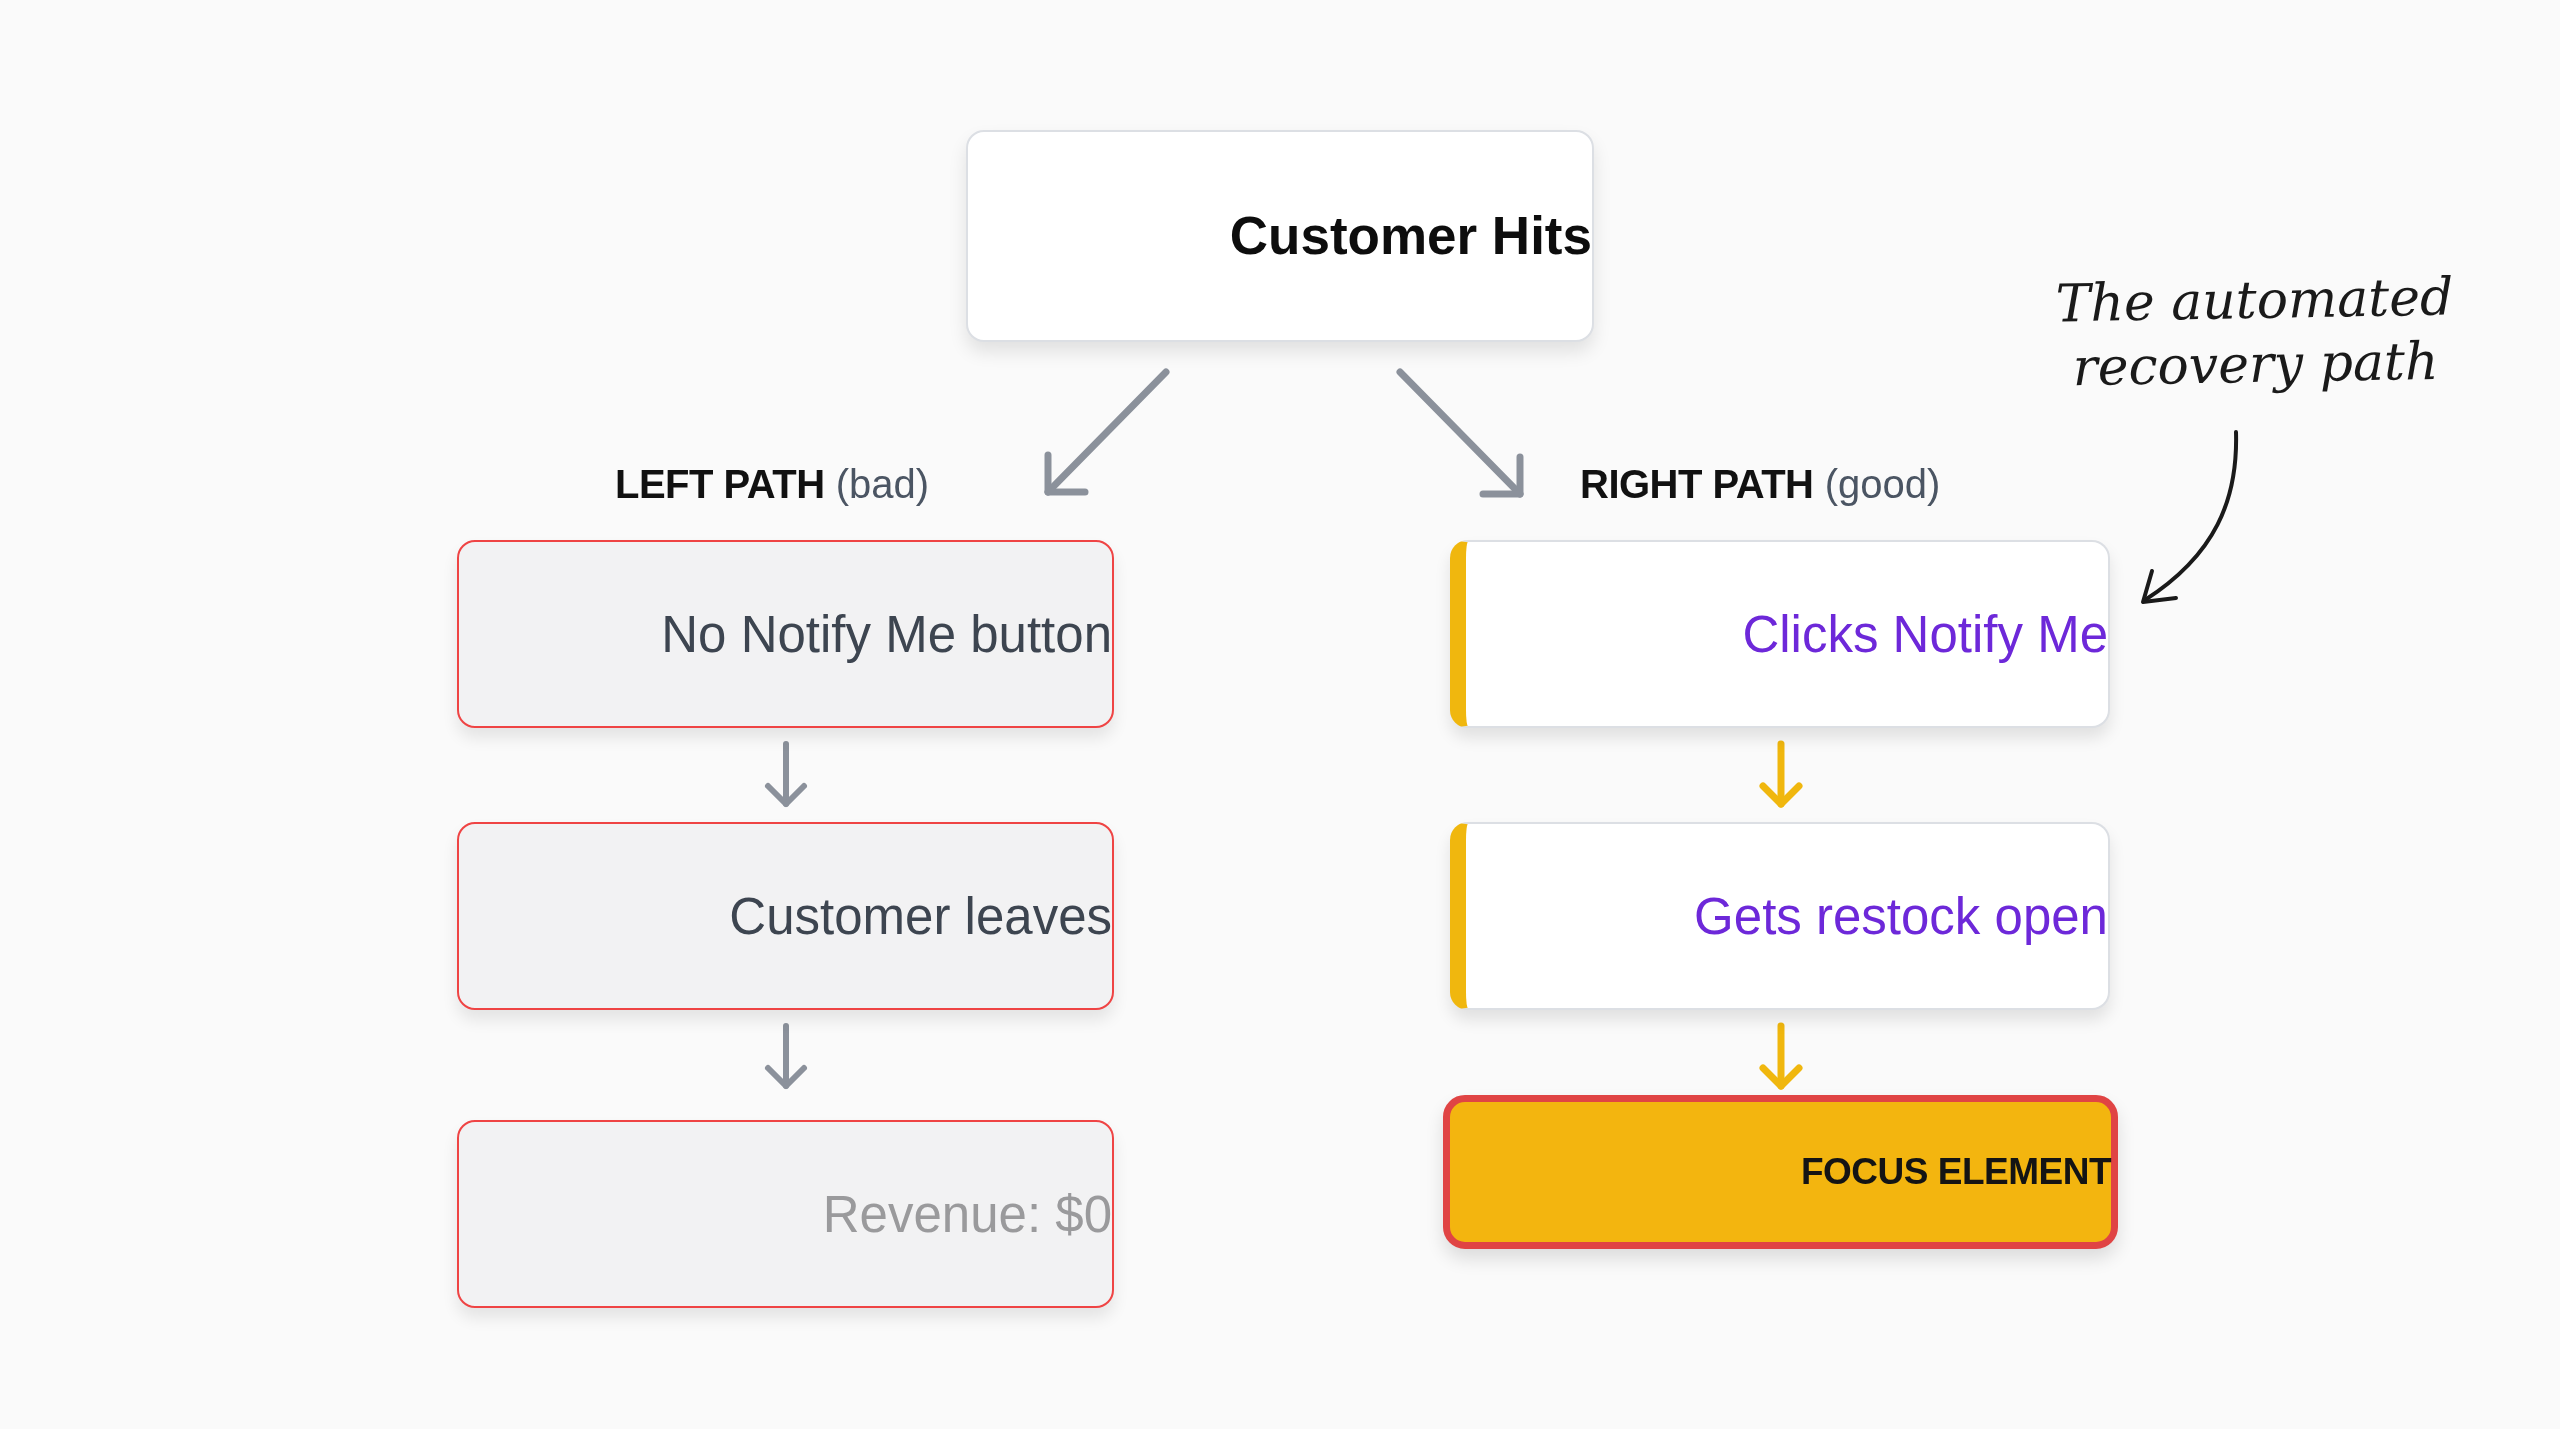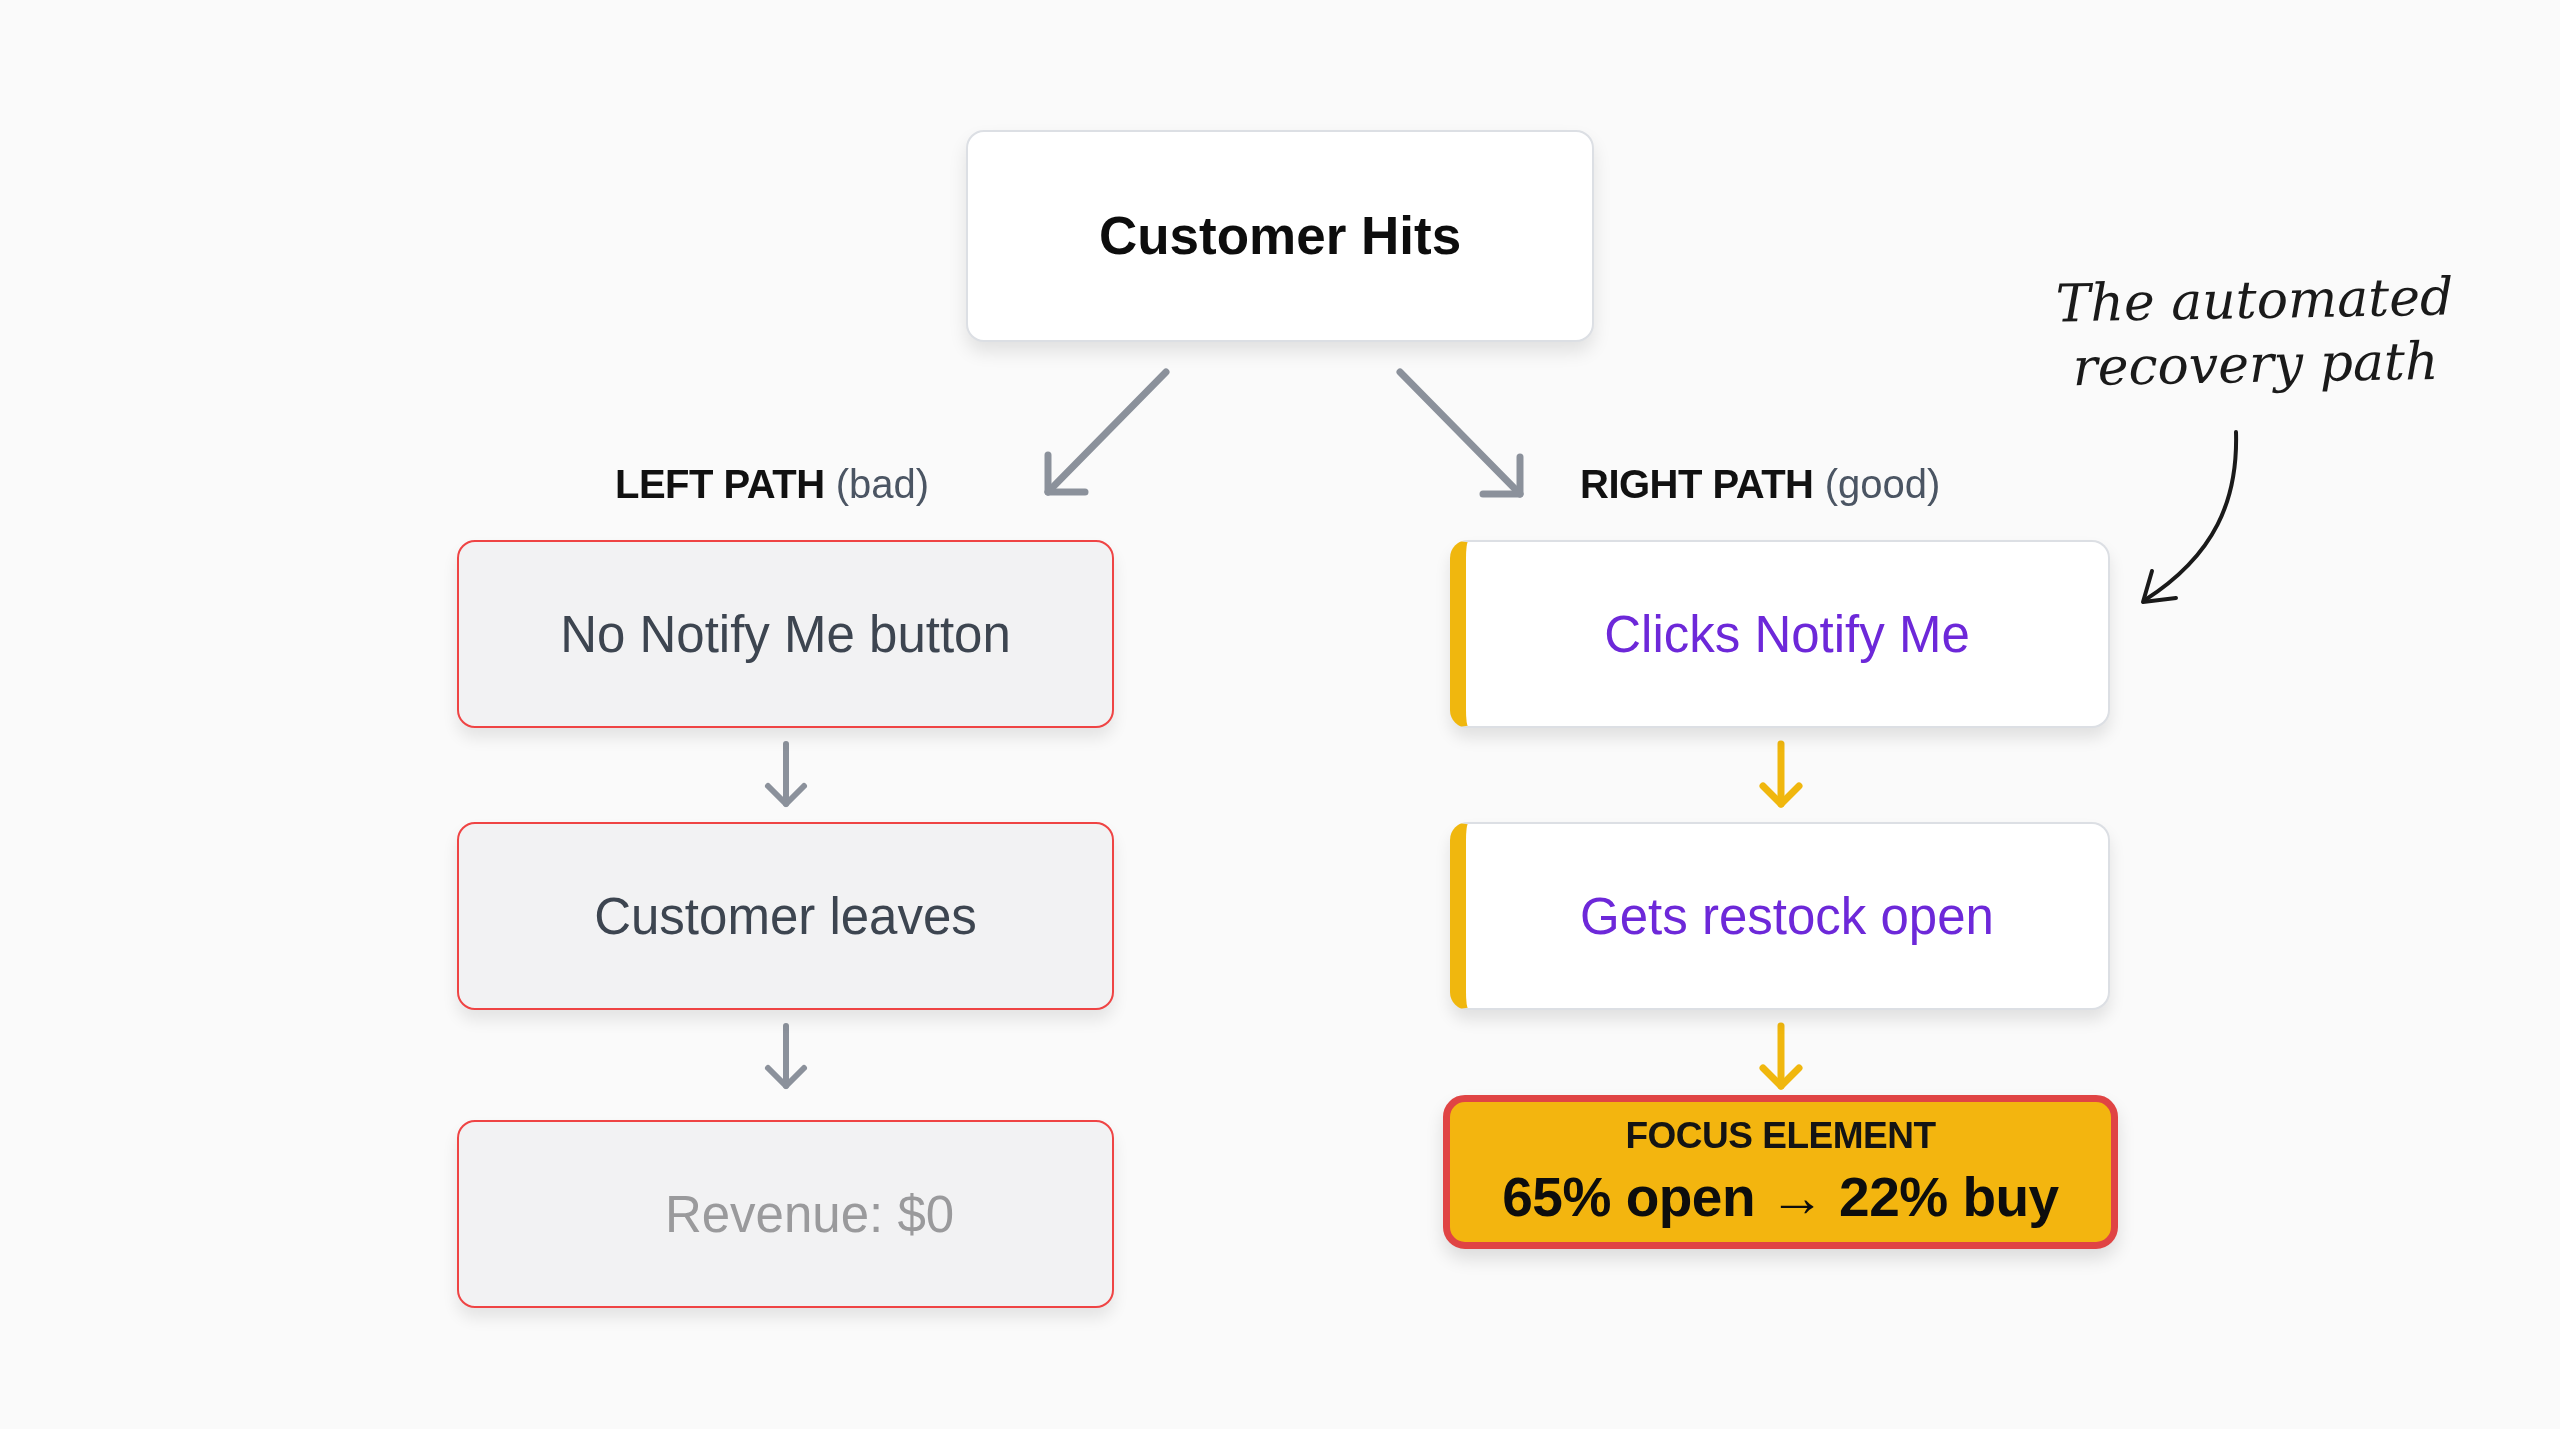--- a/index.html
+++ b/index.html
@@ -3,21 +3,21 @@
 <meta charset="utf-8">
 <style>
   html, body { margin: 0; padding: 0; }
   body {
     width: 2560px; height: 1429px; position: relative; overflow: hidden;
     background: #fafafa;
     font-family: "Liberation Sans", "DejaVu Sans", sans-serif;
   }
   .box {
     position: absolute; box-sizing: border-box;
-    display: flex; flex-direction: column; align-items: center; justify-content: center;
+    display: flex; flex-direction: row; align-items: center; justify-content: flex-end;
     text-align: center; border-radius: 18px;
   }
   .top-box {
     left: 966px; top: 130px; width: 628px; height: 212px;
     background: #ffffff; border: 2px solid #dcdfe4;
     box-shadow: 0 10px 18px rgba(0,0,0,0.10);
     font-weight: 700; font-size: 53px; line-height: 64px; color: #0d0d0d;
   }
   .path-label {
     position: absolute; top: 462px; font-size: 40px; color: #111;
@@ -117,19 +117,18 @@
 </div>
 
 <div class="box right-box" style="top:540px;">
   <span>Clicks Notify Me</span>
 </div>
 <div class="box right-box" style="top:822px;">
   <span>Gets restock open</span>
 </div>
 <div class="box focus-box">
   <div class="focus-label">FOCUS ELEMENT</div>
-  <div class="focus-metric">65% open → 22% buy</div>
 </div>
 
 <div class="annotation">
   <div>The automated</div>
   <div>recovery path</div>
 </div>
 
 </body></html>

